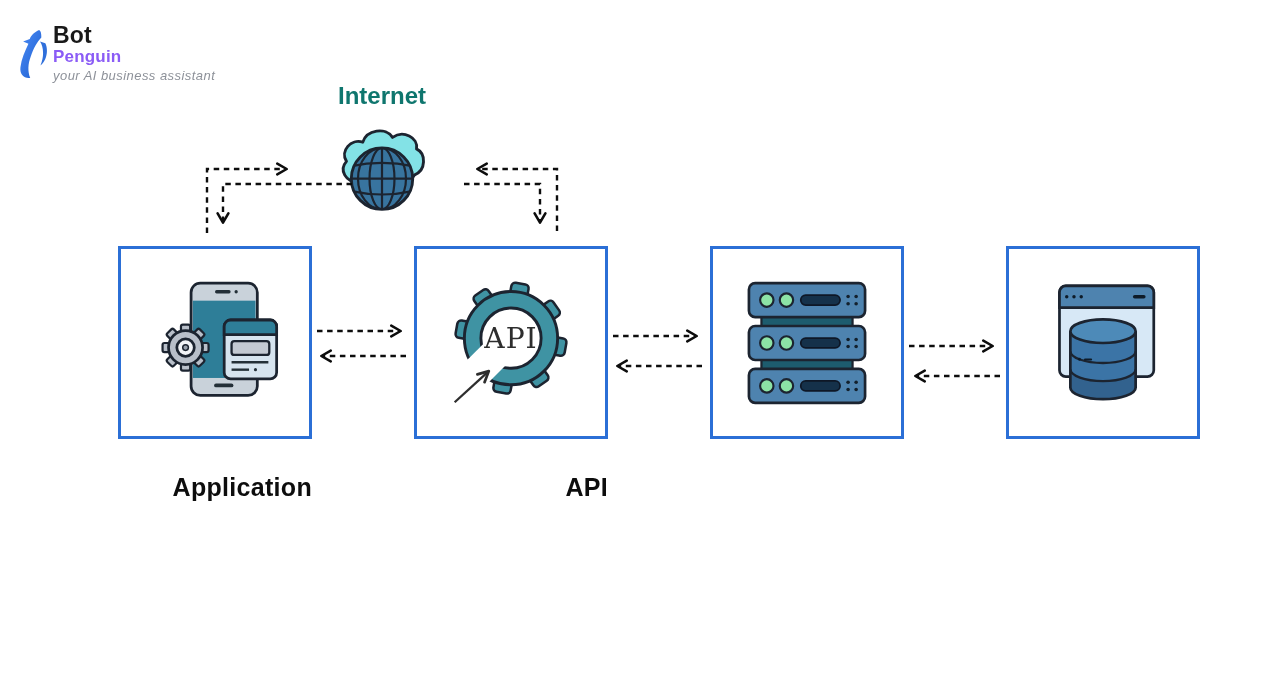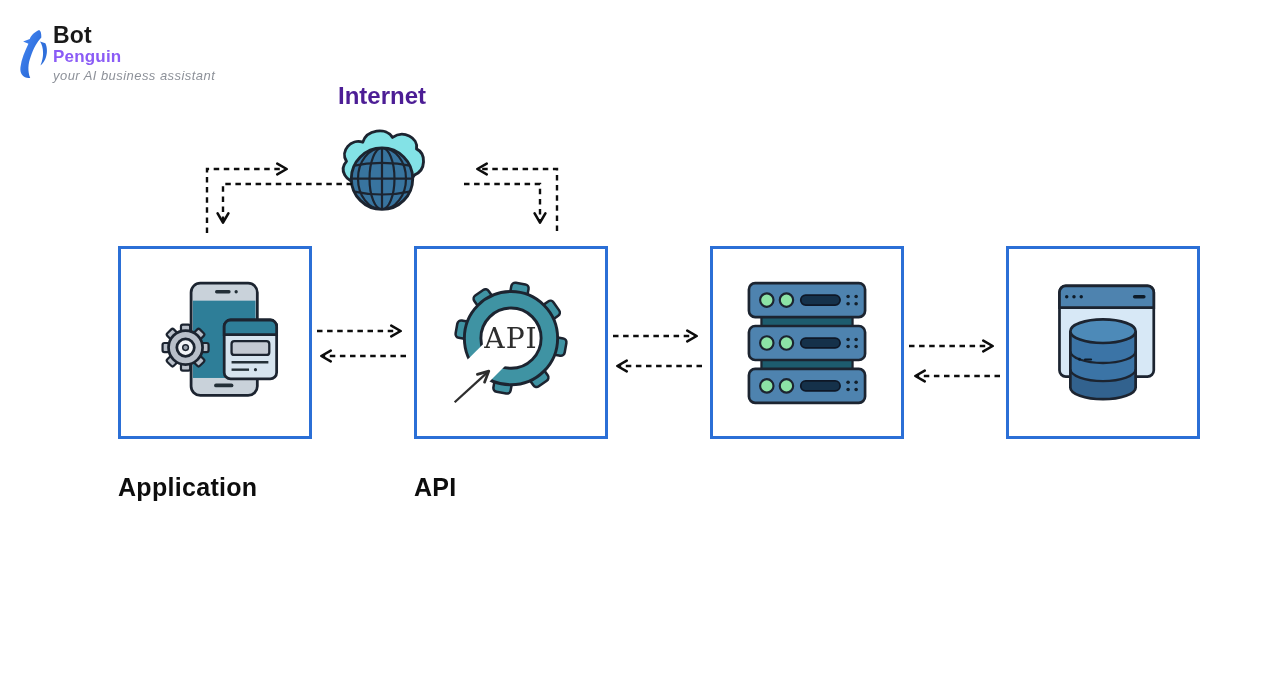--- a/index.html
+++ b/index.html
@@ -9,27 +9,27 @@
   }
   
   .logo{position:absolute;left:16px;top:25px;display:flex;align-items:flex-start;}
   .logo svg{display:block;margin-top:3px;}
   .logo-text{margin-left:5px;}
   .brand-line1{font-size:23px;font-weight:800;color:#191919;line-height:21px;letter-spacing:0.2px;}
   .brand-line2{font-size:17px;font-weight:800;color:#8b5cf6;line-height:22px;letter-spacing:0.2px;}
   .tagline{font-size:13px;font-style:italic;color:#8d9199;letter-spacing:0.45px;}
   
   .internet-label{position:absolute;left:306px;top:82px;width:152px;text-align:center;
-    font-size:24px;font-weight:700;color:#4c1d95;}
+    font-size:24px;font-weight:700;color:#0f766e;}
   .cloud-wrap{position:absolute;left:334px;top:122px;width:96px;height:96px;}
   
   .node-box{position:absolute;top:246px;width:194px;height:193px;box-sizing:border-box;
     border:3px solid #2b6fd6;background:#ffffff;display:flex;align-items:center;justify-content:center;}
   .node-app{left:118px;} .node-api{left:414px;} .node-server{left:710px;} .node-db{left:1006px;}
-  .node-label{position:absolute;top:473px;width:194px;text-align:left;
+  .node-label{position:absolute;top:473px;width:194px;text-align:right;
     font-size:25px;font-weight:700;color:#0d0d0d;letter-spacing:0.3px;}
   .lbl-app{left:118px;} .lbl-api{left:414px;} .lbl-server{left:710px;} .lbl-db{left:1006px;}
   
   .arrows{position:absolute;left:0;top:0;width:1288px;height:686px;pointer-events:none;}
   .dash{fill:none;stroke:#0d0d0d;stroke-width:2.4;stroke-dasharray:5.5 4.6;}
   .api-text{font-family:"DejaVu Serif","Liberation Serif",serif;font-size:29px;fill:#2e2e2e;letter-spacing:1px;}
 </style>
 </head>
 <body>
 

